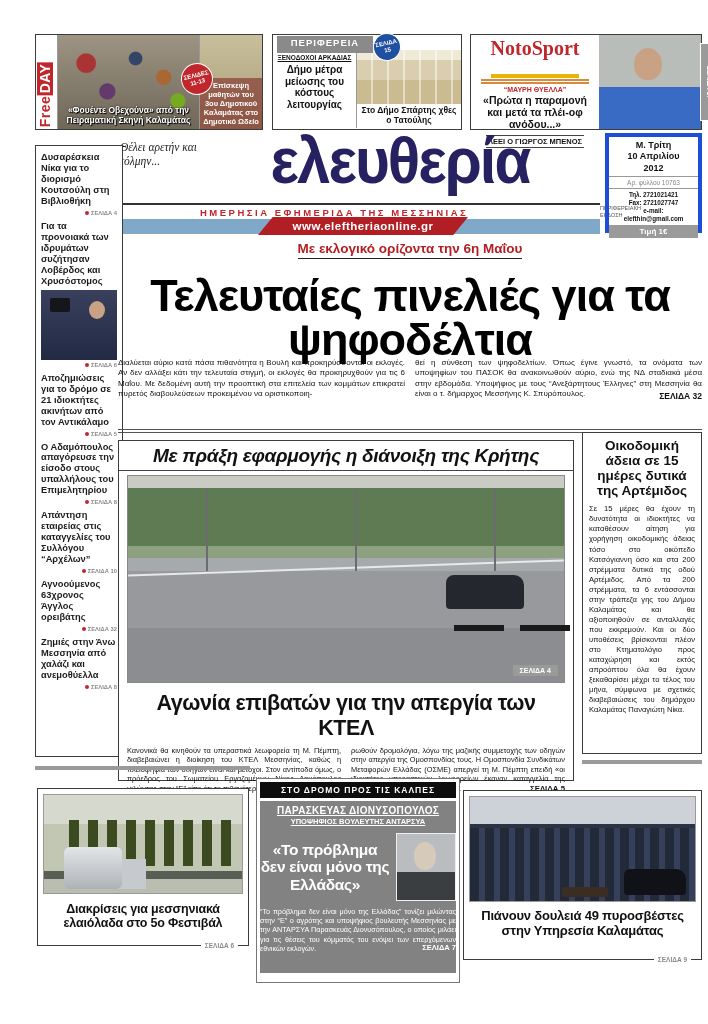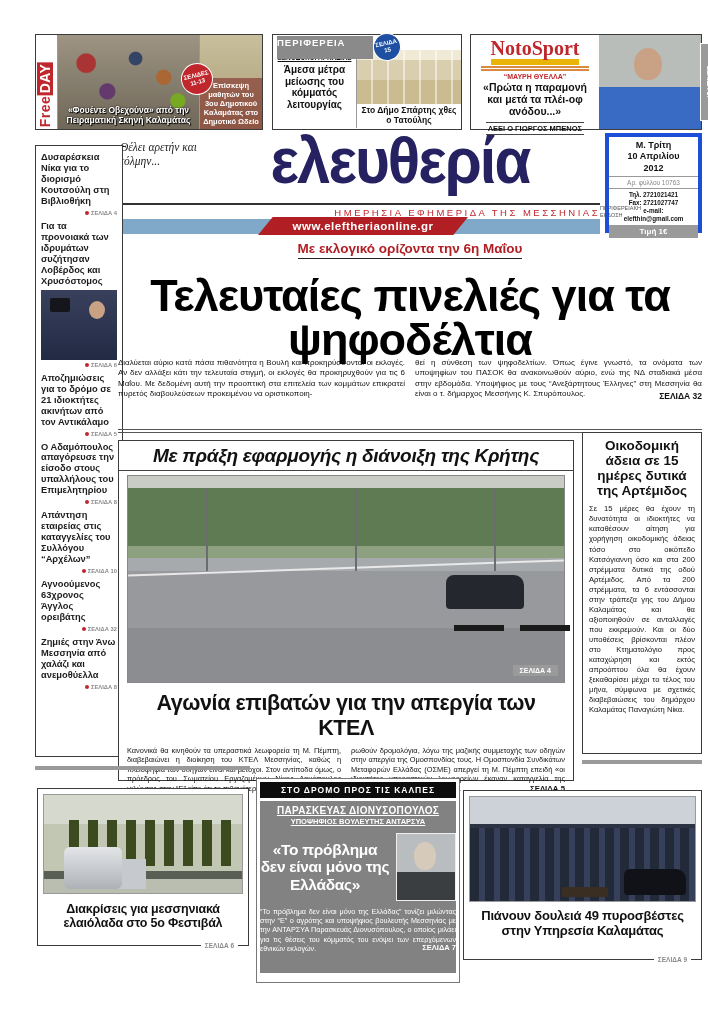--- a/index.html
+++ b/index.html
@@ -26,55 +26,55 @@
      font-size:8.5px;line-height:1.15;text-align:center;text-shadow:0 0 2px #000,1px 1px 1px #000;}
   .fd-badge{position:absolute;right:-14px;top:30%;width:30px;height:30px;border-radius:50%;
      background:#c0272d;color:#fff;font-weight:bold;font-size:6px;display:flex;align-items:center;
      justify-content:center;text-align:center;transform:rotate(-14deg);border:1px solid #fff;z-index:5;line-height:1.1;}
   .fd-side{width:62px;border-left:1px solid #999;background:linear-gradient(180deg,#c9bf9d,#a89b73);
      display:flex;align-items:flex-end;}
   .fd-side-txt{width:100%;background:rgba(120,30,30,.55);color:#fff;font-weight:bold;font-size:7.5px;
      line-height:1.2;text-align:center;padding:3px 2px;}
   .periferia{left:272px;top:34px;width:190px;height:96px;}
   .pf-head{position:relative;height:15px;}
-  .pf-bar{position:absolute;left:4px;top:1px;width:96px;height:23px;background:#8a8a8a;color:#fff;
-     font-weight:bold;font-size:9.5px;letter-spacing:1px;line-height:13px;}
+  .pf-bar{position:absolute;left:4px;top:1px;width:96px;height:17px;background:#8a8a8a;color:#fff;
+     font-weight:bold;font-size:9.5px;letter-spacing:1px;text-align:center;line-height:13px;}
   .pf-badge{position:absolute;left:100px;top:-2px;width:26px;height:26px;border-radius:50%;background:#1f4fa0;
      color:#fff;font-weight:bold;font-size:6px;display:flex;align-items:center;justify-content:center;
      text-align:center;transform:rotate(-12deg);border:1px solid #fff;z-index:4;line-height:1.1;}
   .pf-cols{display:flex;height:78px;}
   .pf-left{width:84px;border-right:1px solid #999;padding:2px 3px;box-sizing:border-box;text-align:center;}
   .pf-kicker{font-size:6.5px;font-weight:bold;text-decoration:underline;margin:2px 0 3px;}
   .pf-text{font-weight:bold;font-size:10px;line-height:1.15;}
   .pf-right{flex:1;display:flex;flex-direction:column;}
   .photo-sparti{flex:1;background:
      repeating-linear-gradient(90deg,transparent 0 14px,rgba(255,255,255,.5) 14px 16px),
      linear-gradient(180deg,#efe9d6 0 18%,#d9cfae 18% 55%,#cabb90 55%);}
   .pf-cap{font-weight:bold;font-size:8.5px;text-align:center;line-height:1.15;padding:2px 1px;}
   .notosport{left:470px;top:34px;width:232px;height:96px;display:flex;}
   .ns-left{width:128px;padding:3px 4px;box-sizing:border-box;text-align:center;}
   .ns-logo{font-family:"Liberation Serif",serif;font-weight:bold;font-size:20px;color:#c0272d;
-     border-bottom:6px solid #eab308;display:inline-block;line-height:1;padding-bottom:1px;}
+     border-bottom:4px solid #eab308;display:inline-block;line-height:1;padding-bottom:16px;}
   .ns-stripes{height:5px;margin:1px 6px 2px;background:linear-gradient(180deg,#d98a3f 0 2px,#fff 2px 3px,#d98a3f 3px 5px);}
   .ns-kicker{color:#c0272d;font-weight:bold;font-size:7px;margin:1px 0;}
   .ns-quote{font-weight:bold;font-size:10.5px;line-height:1.15;}
   .ns-byline{font-size:7.5px;font-weight:bold;border-top:1px solid #444;border-bottom:1px solid #444;
      display:inline-block;margin-top:2px;padding:1px 2px;}
   .photo-benos{flex:1;position:relative;background:linear-gradient(180deg,#b8bdb9 0 55%,#3a6bc4 55%);}
   .photo-benos::before{content:"";position:absolute;left:34%;top:14%;width:28px;height:32px;border-radius:50% 50% 45% 45%;
      background:#c9a286;}
   .ns-pagetab{position:absolute;right:-13px;top:8px;bottom:8px;width:12px;background:#9a9a9a;color:#fff;
      font-weight:bold;font-size:6.5px;writing-mode:vertical-rl;text-align:center;border:1px solid #fff;}
   
   .motto{left:120px;top:140px;width:82px;font-family:"Liberation Serif",serif;font-style:italic;
      font-size:11.5px;line-height:1.25;color:#222;}
   .logo{left:200px;top:128px;width:400px;text-align:center;font-weight:bold;font-size:60px;color:#262262;
      letter-spacing:-2px;transform:scaleY(1.08);line-height:1.1;}
   .mast-rule{left:118px;top:203px;width:482px;height:2px;background:#333;}
-  .mast-sub{left:200px;top:207px;width:400px;text-align:right;color:#c0272d;font-weight:normal;
+  .mast-sub{left:200px;top:207px;width:400px;text-align:left;color:#c0272d;font-weight:bold;
      font-size:9.5px;letter-spacing:2.5px;}
   .mast-ed{left:600px;top:205px;width:60px;font-size:5.5px;color:#555;line-height:1.2;text-align:left;}
   .webbar{left:118px;top:219px;width:482px;height:15px;background:#7fa8c9;}
   .webribbon{position:absolute;left:140px;top:-2px;width:210px;height:18px;background:#b11e23;
      clip-path:polygon(7% 0,100% 0,93% 100%,0 100%);display:flex;align-items:center;justify-content:center;}
   .webribbon span{color:#fff;font-weight:bold;font-size:11.5px;letter-spacing:.5px;}
   .infobox{left:605px;top:133px;width:97px;height:100px;border:4px solid #1d4ed8;box-sizing:border-box;
      text-align:center;display:flex;flex-direction:column;}
   .if-date{font-weight:bold;font-size:9px;line-height:1.25;padding:3px 0 2px;border-bottom:1px solid #999;}
   .if-issue{color:#888;font-size:6.5px;padding:2px 0;border-bottom:1px solid #999;}
@@ -172,21 +172,21 @@
   </div>
 
   <div class="abs box periferia">
     <div class="pf-head">
       <div class="pf-bar">ΠΕΡΙΦΕΡΕΙΑ</div>
       <div class="pf-badge">ΣΕΛΙΔΑ 15</div>
     </div>
     <div class="pf-cols">
       <div class="pf-left">
         <div class="pf-kicker">ΞΕΝΟΔΟΧΟΙ ΑΡΚΑΔΙΑΣ</div>
-        <div class="pf-text">Άμεσα μέτρα μείωσης του κόμματός λειτουργίας</div>
+        <div class="pf-text">Δήμο μέτρα μείωσης του κόστους λειτουργίας</div>
       </div>
       <div class="pf-right">
         <div class="photo-sparti"></div>
         <div class="pf-cap">Στο Δήμο Σπάρτης χθες ο Τατούλης</div>
       </div>
     </div>
   </div>
 
   <div class="abs box notosport">
     <div class="ns-left">

